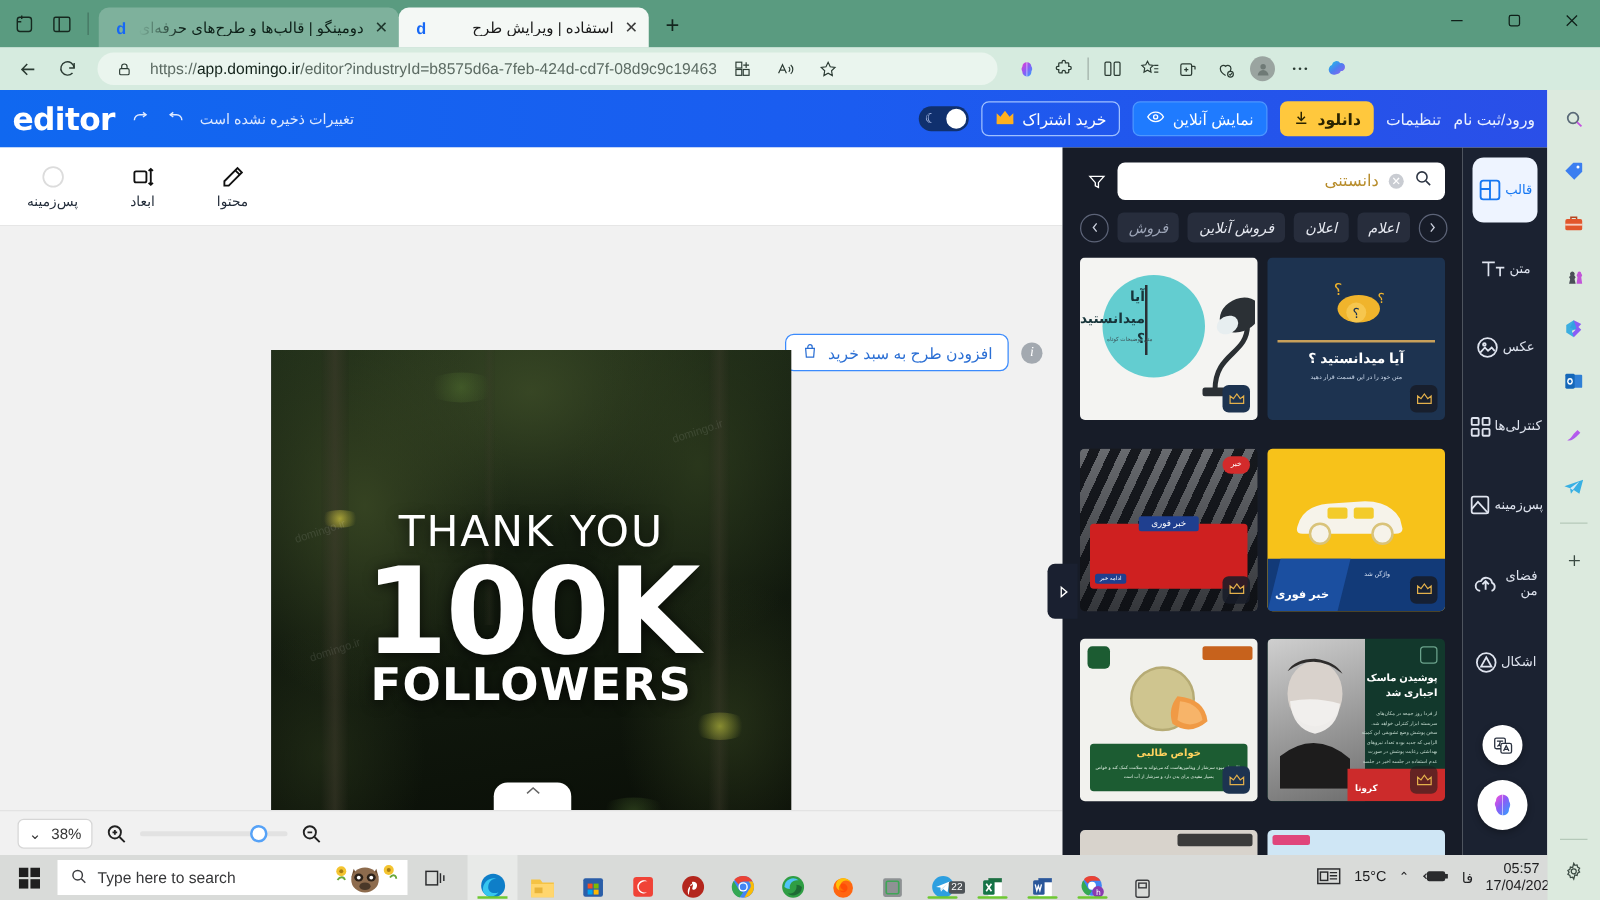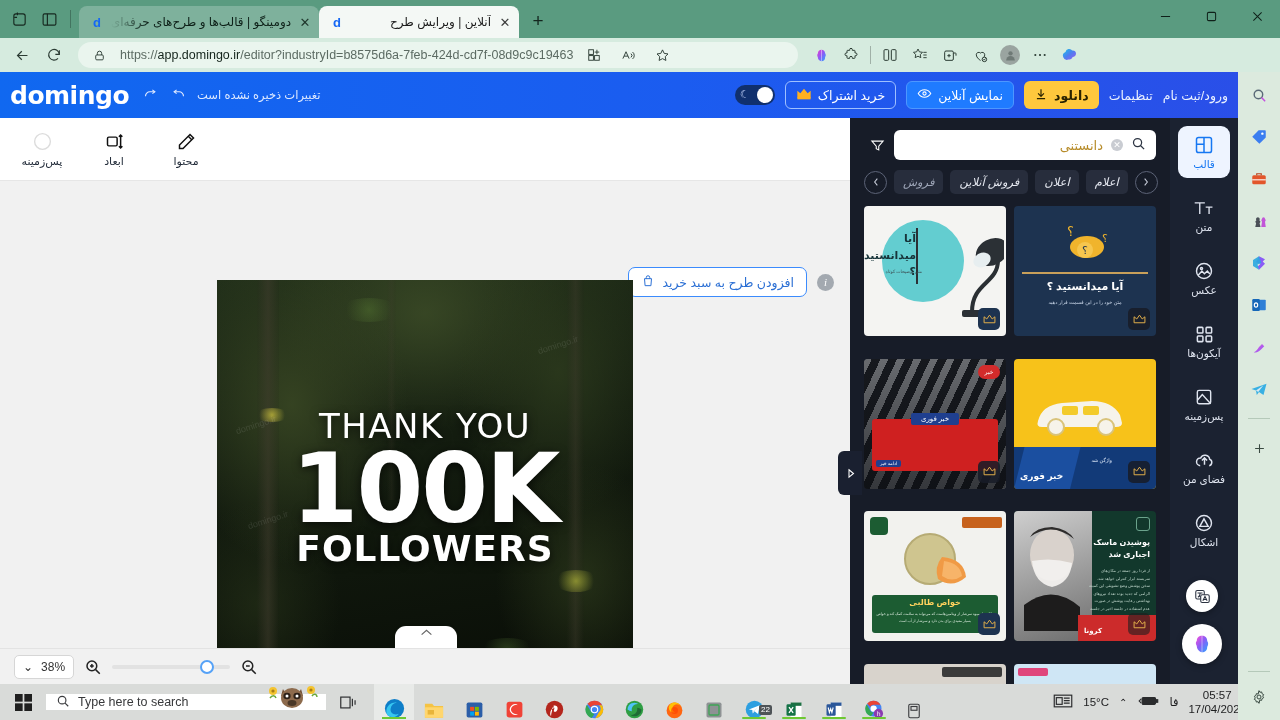--- a/index.html
+++ b/index.html
@@ -225,21 +225,21 @@
     display: flex; align-items: center; justify-content: center; color: #fff; font-size: 11px; z-index: 30;
   }
 
   
   .rail {
     position: absolute; top: 46px; left: 1170px; width: 68px; height: 566px;
     background: #1b2231; display: flex; flex-direction: column; align-items: center;
     padding-top: 8px; gap: 11px;
   }
   .rail-item {
-    width: 52px; height: 52px; border-radius: 9px; display: flex; flex-direction: column;
+    width: 52px; height: 52px; border-radius: 9px; display: flex; 
     align-items: center; justify-content: center; gap: 2px; color: #dfe4ef;
   }
   .rail-item.active { background: #eef4ff; color: #1677f2; }
   .rail-label { font-size: 10.5px; direction: rtl; }
   .rail-ico { height: 22px; display: flex; align-items: center; justify-content: center; }
   .float-translate {
     position: absolute; left: 1186px; top: 580px; width: 32px; height: 32px; border-radius: 50%;
     background: #fff; display: flex; align-items: center; justify-content: center;
     box-shadow: 0 2px 6px rgba(0,0,0,.3); z-index: 35; font-size: 14px;
   }
@@ -249,21 +249,21 @@
     box-shadow: 0 2px 6px rgba(0,0,0,.3); z-index: 35;
   }
 
   
   .taskbar {
     position: absolute; bottom: 0; left: 0; width: 1280px; height: 36px;
     background: #d9dbd9; display: flex; align-items: center;
   }
   .tb-start { width: 46px; height: 36px; display: flex; align-items: center; justify-content: center; }
   .tb-search {
-    width: 280px; height: 16px; background: #fff; display: flex; align-items: center;
+    width: 280px; height: 28px; background: #fff; display: flex; align-items: center;
     gap: 8px; padding: 0 10px; font-size: 12.5px; color: #37383a; position: relative;
   }
   .tb-taskview { width: 44px; height: 36px; display: flex; align-items: center; justify-content: center; }
   .tb-apps { display: flex; align-items: center; gap: 0; margin-left: 4px; }
   .tb-app {
     width: 40px; height: 36px; display: flex; align-items: flex-end; justify-content: center; position: relative;
   }
   .tb-app.running::after {
     content: ''; position: absolute; bottom: 1px; left: 8px; width: 24px; height: 2.5px;
     background: #6ec832; border-radius: 2px;
@@ -299,21 +299,21 @@
       <div class="vdivider"></div>
     </div>
 
     <div class="tab inactive">
       <span class="tab-favicon">d</span>
       <span class="tab-title">دومینگو | قالب‌ها و طرح‌های حرفه‌ای</span>
       <span class="tab-close">✕</span>
     </div>
     <div class="tab active">
       <span class="tab-favicon">d</span>
-      <span class="tab-title">آنلاین | ویرایش طرح</span>
+      <span class="tab-title">استفاده | ویرایش طرح</span>
       <span class="tab-close">✕</span>
     </div>
     <div class="newtab-btn">+</div>
 
     <div class="win-controls">
       <div class="win-btn">
         <svg width="11" height="11" viewBox="0 0 12 12">
             <path d="M1 6h10" stroke="currentColor" stroke-width="1.1"></path>
           </svg>
       </div>
@@ -514,21 +514,21 @@
             <circle cx="12" cy="12" r="3"></circle>
             <path d="M12 2.5l1.3 2.4 2.7-.5.6 2.7 2.4 1.3-1.4 2.3 1.4 2.3-2.4 1.3-.6 2.7-2.7-.5L12 21.5l-1.3-2.4-2.7.5-.6-2.7L5 15.6l1.4-2.3L5 11l2.4-1.3.6-2.7 2.7.5z"></path>
           </svg>
       </div>
     </div>
   </div>
 
   <div class="app-area">
 
     <div class="app-header">
-      <div class="logo"><span>domingo</span></div>
+      <div class="logo"><span>editor</span></div>
       <div class="hdr-ico" style="margin-left:10px">
         <svg width="15" height="15" viewBox="0 0 24 24" fill="none" stroke="currentColor" stroke-width="1.8">
             <path d="M4 13a7 7 0 0 1 7-7h8"></path>
             <path d="M15 3l4 3-4 3"></path>
           </svg>
       </div>
       <div class="hdr-ico" style="margin-left:6px">
         <svg width="15" height="15" viewBox="0 0 24 24" fill="none" stroke="currentColor" stroke-width="1.8">
             <path d="M20 13a7 7 0 0 0-7-7H5"></path>
             <path d="M9 3L5 6l4 3"></path>
@@ -863,21 +863,21 @@
       </div>
       <div class="rail-item">
         <span class="rail-ico">
           <svg width="19" height="19" viewBox="0 0 24 24" fill="none" stroke="currentColor" stroke-width="1.9">
               <rect x="3" y="3" width="7" height="7" rx="1"></rect>
               <rect x="14" y="3" width="7" height="7" rx="1"></rect>
               <rect x="3" y="14" width="7" height="7" rx="1"></rect>
               <rect x="14" y="14" width="7" height="7" rx="1"></rect>
             </svg>
         </span>
-        <span class="rail-label">آیکون‌ها</span>
+        <span class="rail-label">کنترلی‌ها</span>
       </div>
       <div class="rail-item">
         <span class="rail-ico">
           <svg width="20" height="20" viewBox="0 0 24 24" fill="none" stroke="currentColor" stroke-width="1.7">
               <rect x="4" y="4" width="16" height="16" rx="2"></rect>
               <path d="M4 16l6-7 10 11"></path>
             </svg>
         </span>
         <span class="rail-label">پس‌زمینه</span>
       </div>

